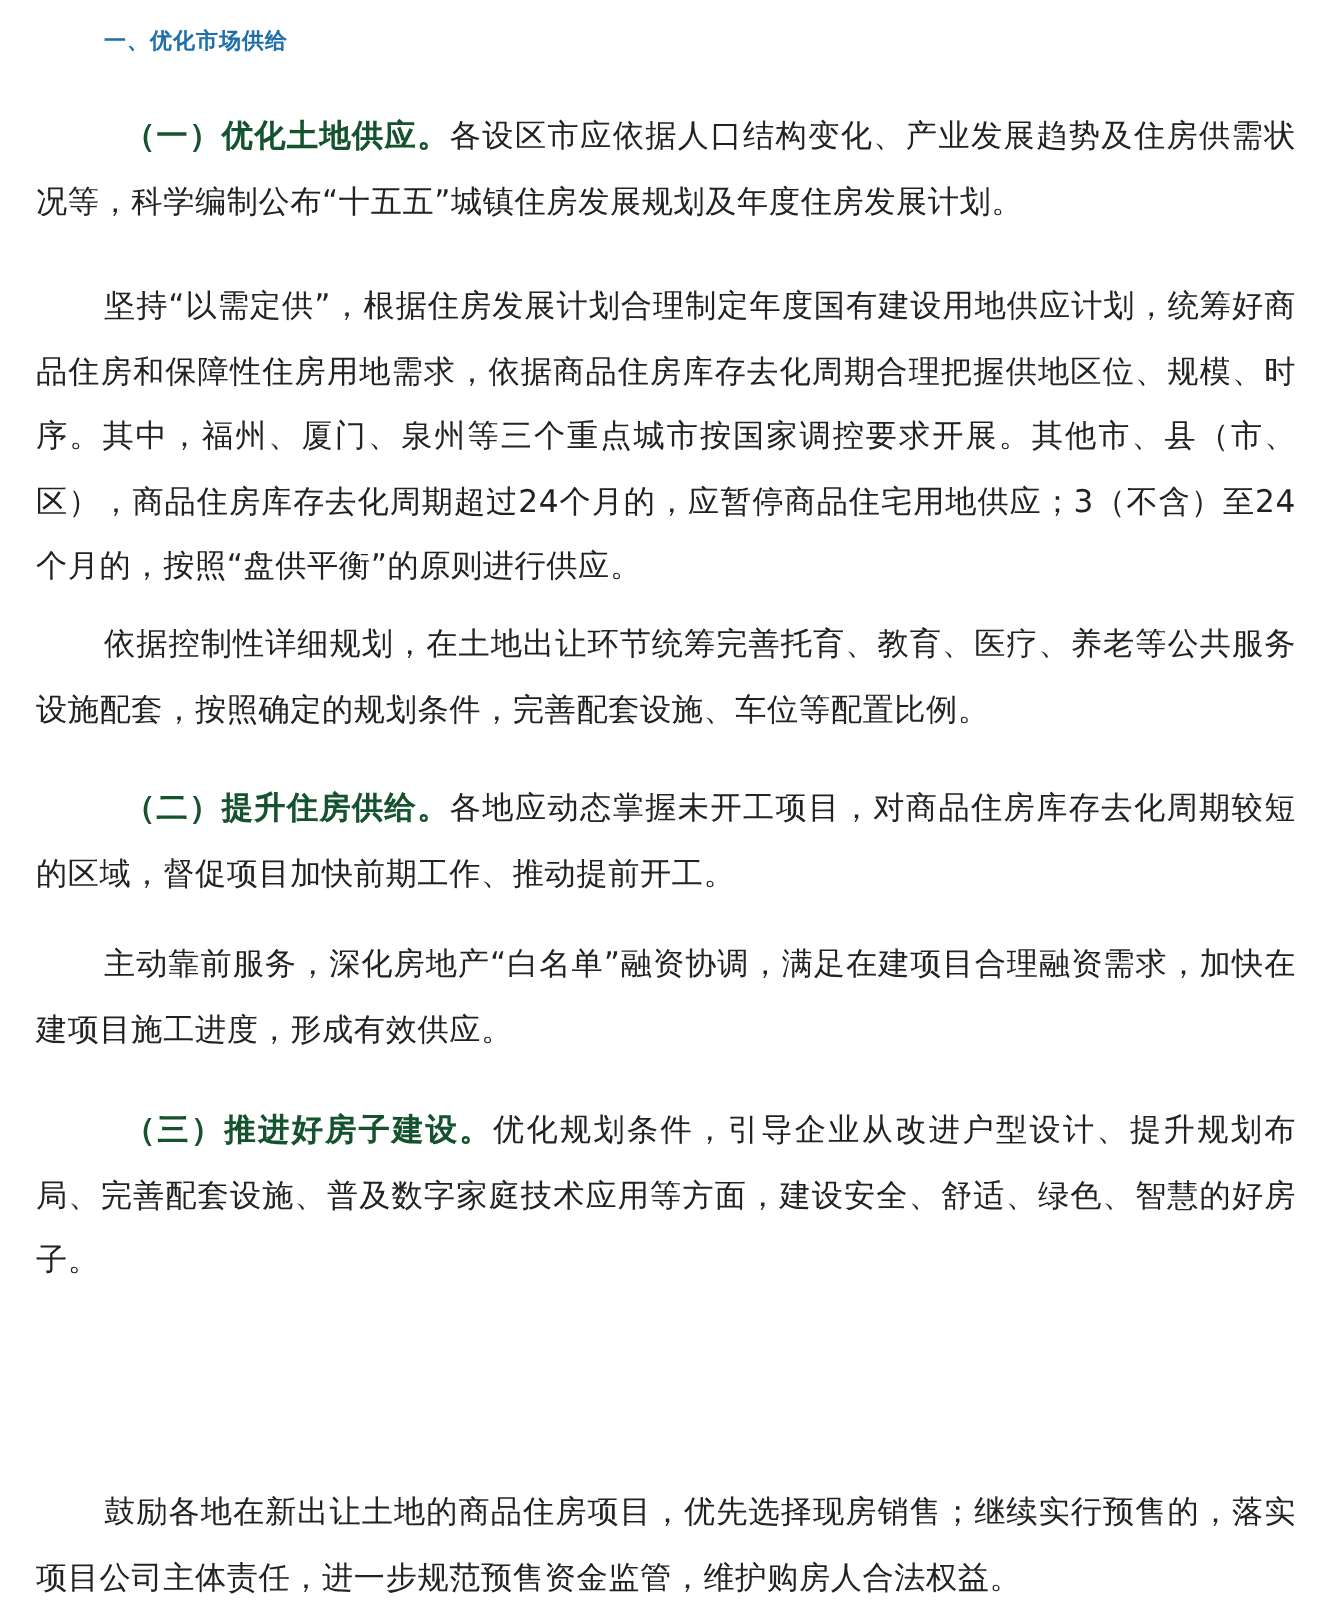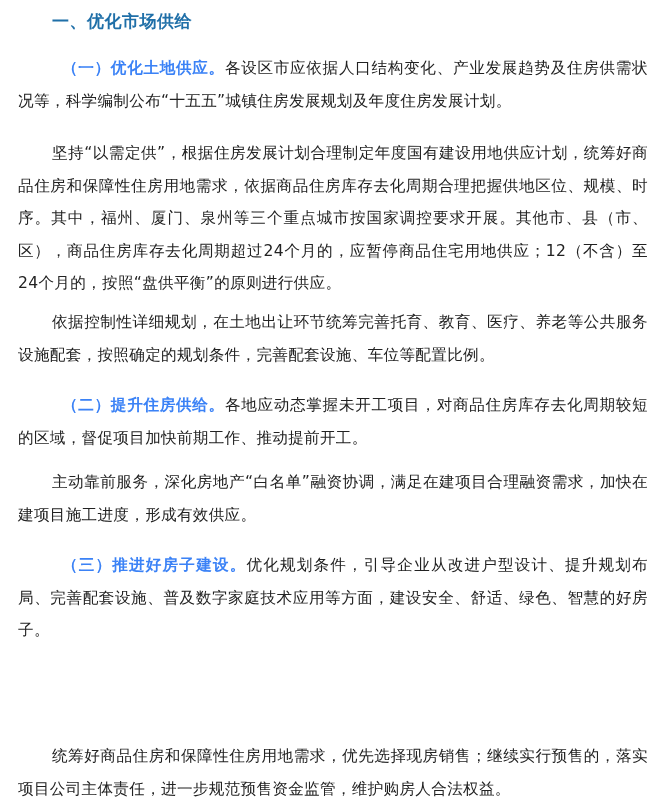--- a/index.html
+++ b/index.html
@@ -16,40 +16,40 @@
     }
     .doc {
       position: relative;
       width: 663px;
       height: 810px;
     }
     .heading {
       position: absolute;
       left: 52px;
       top: 9px;
-      font-size: 17px;
+      font-size: 11px;
       font-weight: bold;
       color: #1f6fa8;
       letter-spacing: 0.5px;
       line-height: 24px;
     }
     .para {
       position: absolute;
       left: 18px;
       width: 630px;
       font-size: 15.6px;
       line-height: 32.5px;
       text-indent: 34px;
       letter-spacing: 0.3px;
       margin: 0;
       text-align: justify;
     }
     .para .lead {
       font-weight: bold;
-      color: #3b82f6;
+      color: #14532d;
     }
     .p1 { top: 52px; }
     .p2 { top: 137px; }
     .p3 { top: 306px; }
     .p4 { top: 389px; }
     .p5 { top: 466px; }
     .p6 { top: 549px; }
     .p7 { top: 656px; }
     .p8 { top: 740px; }
     .p1 { text-indent: 44px; }
@@ -57,25 +57,25 @@
     .p6 { text-indent: 44px; }
   </style>
 </head>
 <body>
 
 <div class="doc">
   <div class="heading">一、优化市场供给</div>
 
   <p class="para p1"><span class="lead">（一）优化土地供应。</span><span>各设区市应依据人口结构变化、产业发展趋势及住房供需状况等，科学编制公布“十五五”城镇住房发展规划及年度住房发展计划。</span></p>
 
-  <p class="para p2"><span>坚持“以需定供”，根据住房发展计划合理制定年度国有建设用地供应计划，统筹好商品住房和保障性住房用地需求，依据商品住房库存去化周期合理把握供地区位、规模、时序。其中，福州、厦门、泉州等三个重点城市按国家调控要求开展。其他市、县（市、区），商品住房库存去化周期超过24个月的，应暂停商品住宅用地供应；12（不含）至24个月的，按照“盘供平衡”的原则进行供应。</span></p>
+  <p class="para p2"><span>坚持“以需定供”，根据住房发展计划合理制定年度国有建设用地供应计划，统筹好商品住房和保障性住房用地需求，依据商品住房库存去化周期合理把握供地区位、规模、时序。其中，福州、厦门、泉州等三个重点城市按国家调控要求开展。其他市、县（市、区），商品住房库存去化周期超过24个月的，应暂停商品住宅用地供应；3（不含）至24个月的，按照“盘供平衡”的原则进行供应。</span></p>
 
   <p class="para p3"><span>依据控制性详细规划，在土地出让环节统筹完善托育、教育、医疗、养老等公共服务设施配套，按照确定的规划条件，完善配套设施、车位等配置比例。</span></p>
 
   <p class="para p4"><span class="lead">（二）提升住房供给。</span><span>各地应动态掌握未开工项目，对商品住房库存去化周期较短的区域，督促项目加快前期工作、推动提前开工。</span></p>
 
   <p class="para p5"><span>主动靠前服务，深化房地产“白名单”融资协调，满足在建项目合理融资需求，加快在建项目施工进度，形成有效供应。</span></p>
 
   <p class="para p6"><span class="lead">（三）推进好房子建设。</span><span>优化规划条件，引导企业从改进户型设计、提升规划布局、完善配套设施、普及数字家庭技术应用等方面，建设安全、舒适、绿色、智慧的好房子。</span></p>
 
 
-  <p class="para p8"><span>统筹好商品住房和保障性住房用地需求，优先选择现房销售；继续实行预售的，落实项目公司主体责任，进一步规范预售资金监管，维护购房人合法权益。</span></p>
+  <p class="para p8"><span>鼓励各地在新出让土地的商品住房项目，优先选择现房销售；继续实行预售的，落实项目公司主体责任，进一步规范预售资金监管，维护购房人合法权益。</span></p>
 </div>
 
 </body></html>

